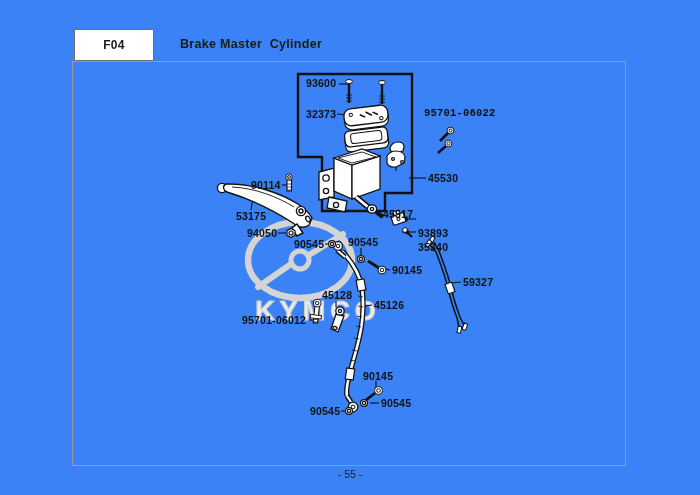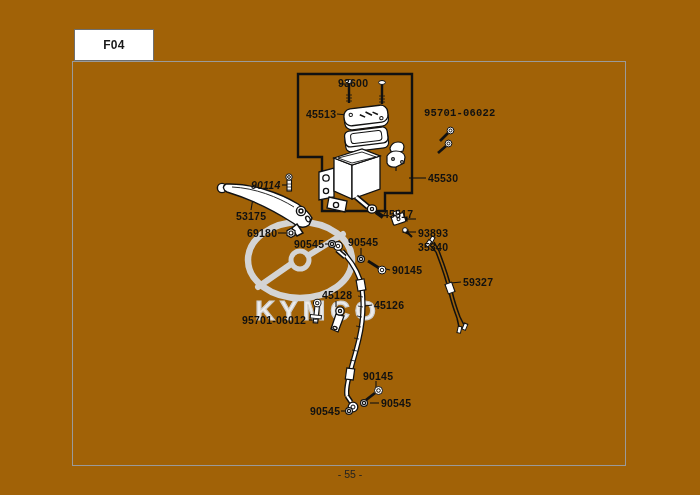--- a/index.html
+++ b/index.html
@@ -1,16 +1,16 @@
 <!DOCTYPE html>
 <html><head>
 <meta charset="utf-8">
 <style>
   html,body{margin:0;padding:0;background:#fff;}
-  #page{position:relative;width:700px;height:495px;background:#a16207;overflow:hidden;
+  #page{position:relative;width:700px;height:495px;background:#3b82f6;overflow:hidden;
         font-family:"Liberation Sans",sans-serif;}
   
   #code-box{position:absolute;left:74px;top:29px;width:78px;height:30px;border:1px solid #6f6f6f;
             display:flex;align-items:center;justify-content:center;
             font:bold 12px "Liberation Sans",sans-serif;color:#1a1a1a;letter-spacing:.3px;background:#fff;z-index:4;}
   #page-title{position:absolute;left:180px;top:37px;font:bold 12.5px "Liberation Sans",sans-serif;
               color:#1a1a1a;white-space:pre;letter-spacing:.3px;z-index:4;}
   
   #content-frame{position:absolute;left:72px;top:61px;width:552px;height:403px;
                  border:1px solid #9a9a9a;background:transparent;z-index:0;}
@@ -28,20 +28,21 @@
                font:10.5px "Liberation Sans",sans-serif;color:#222;z-index:4;}
 </style>
 </head>
 <body>
 
 <div id="page">
 
   <div id="code-box">
     <span>F04</span>
   </div>
+  <div id="page-title">Brake Master  Cylinder</div>
 
   <div id="content-frame"></div>
 
   <div id="watermark-text">KYMCO</div>
 
   <svg id="art" width="700" height="495" viewBox="0 0 700 495">
 
     <g stroke="#d4d4d4" fill="none">
       <ellipse cx="300" cy="260" rx="52" ry="38" stroke-width="6.5"></ellipse>
       <circle cx="300" cy="260" r="9" stroke-width="5"></circle>
@@ -264,28 +265,28 @@
         </g>
       <g transform="rotate(12 459.5 330)">
           <rect x="457.5" y="326.5" width="3.6" height="6.5" fill="#fff" stroke-width="1"></rect>
         </g>
       <g transform="rotate(70 450 288)">
           <rect x="445" y="284.5" width="10" height="7" fill="#fff" stroke-width="1.1"></rect>
         </g>
     </g>
   </svg>
 
-  <div class="plbl" style="left:306px;top:78px;margin-left:32px;">93600</div>
-  <div class="plbl" style="left:306px;top:109px;">45513</div>
+  <div class="plbl" style="left:306px;top:78px;">93600</div>
+  <div class="plbl" style="left:306px;top:109px;">32373</div>
   <div class="plbl" style="left:424px;top:108px;font-family:Liberation Mono, monospace;">95701-06022</div>
   <div class="plbl" style="left:383px;top:173px;margin-top:36px;">45517</div>
   <div class="plbl" style="left:428px;top:173px;">45530</div>
-  <div class="plbl" style="left:251px;top:180px;font-style:italic;">90114</div>
+  <div class="plbl" style="left:251px;top:180px;">90114</div>
   <div class="plbl" style="left:236px;top:211px;">53175</div>
-  <div class="plbl" style="left:247px;top:228px;">69180</div>
+  <div class="plbl" style="left:247px;top:228px;">94050</div>
   <div class="plbl" style="left:294px;top:239px;">90545</div>
   <div class="plbl" style="left:348px;top:237px;">90545</div>
   <div class="plbl" style="left:392px;top:265px;">90145</div>
   <div class="plbl" style="left:418px;top:214px;margin-top:28px;">35340</div>
   <div class="plbl" style="left:418px;top:218px;margin-top:10px;">93893</div>
   <div class="plbl" style="left:463px;top:277px;">59327</div>
   <div class="plbl" style="left:322px;top:290px;">45128</div>
   <div class="plbl" style="left:374px;top:300px;">45126</div>
   <div class="plbl" style="left:242px;top:315px;text-align:center;">95701-06012</div>
   <div class="plbl" style="left:363px;top:371px;">90145</div>

